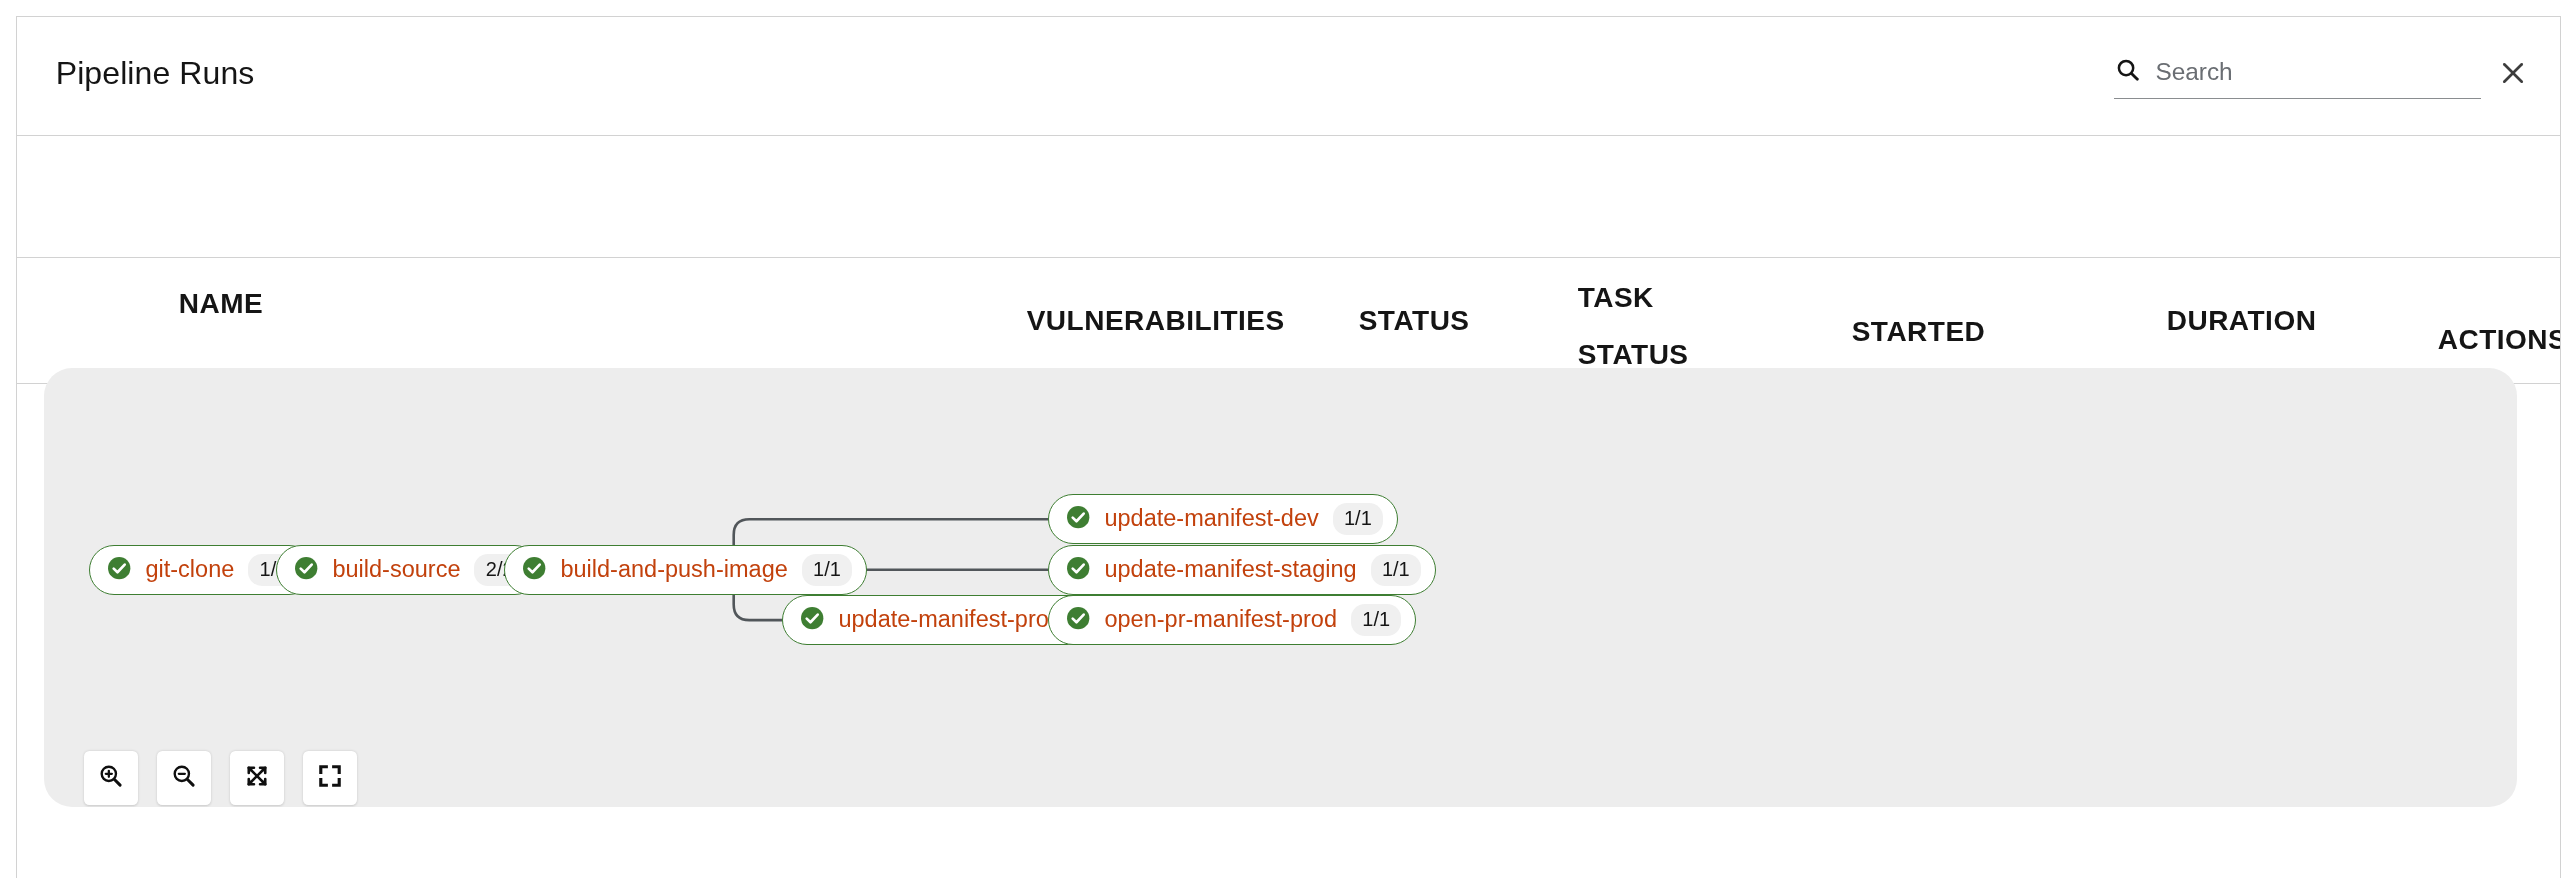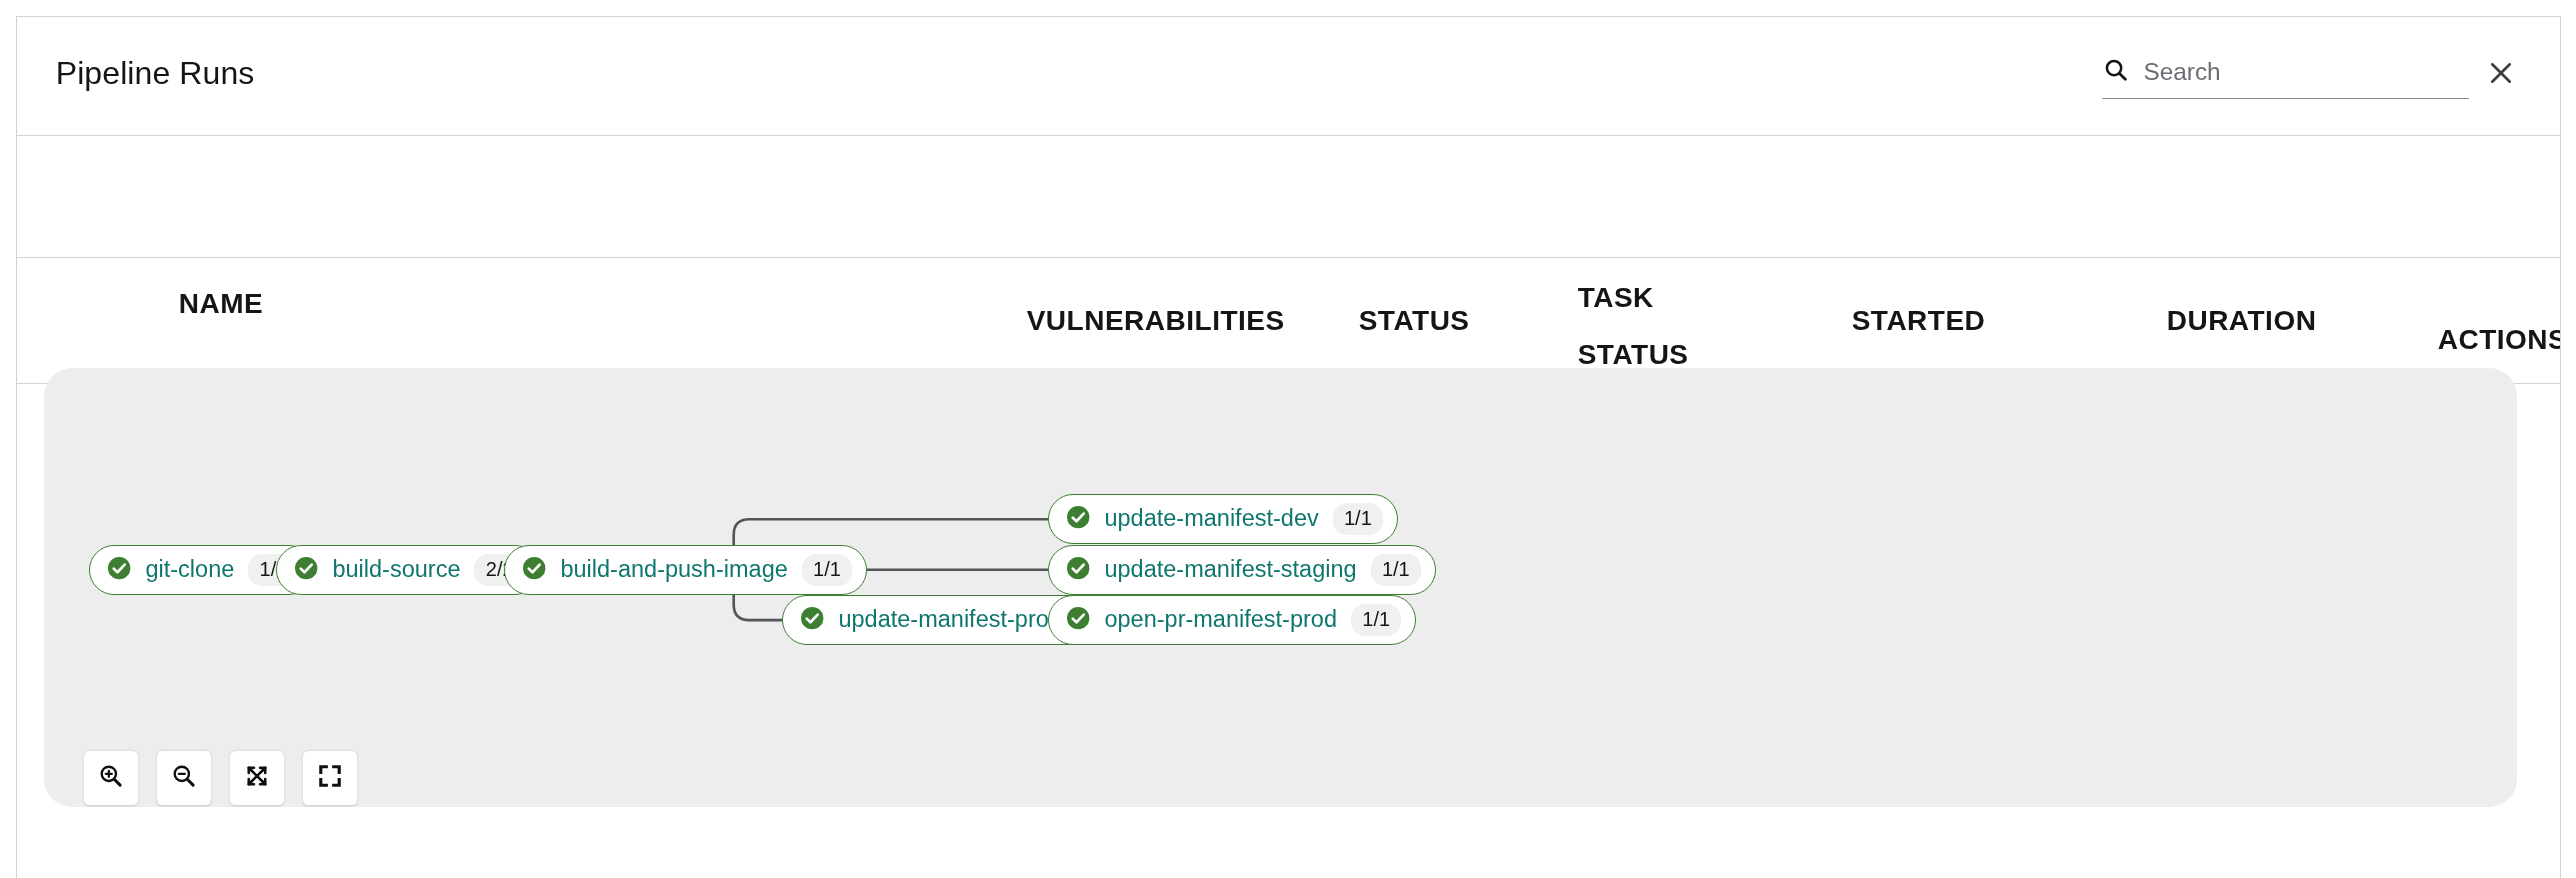--- a/index.html
+++ b/index.html
@@ -28,21 +28,21 @@
   }
   .page-title {
     position: absolute;
     left: 39px; top: 38px;
     font-size: 32px;
     color: #151515;
     letter-spacing: 0.1px;
   }
   .search-wrap {
     position: absolute;
-    right: 40px; top: 33px;
+    right: 28px; top: 33px;
     width: 418px; height: 49px;
     display: flex;
     align-items: center;
     gap: 13px;
   }
   .search-field {
     flex: 1;
     display: flex;
     align-items: center;
     gap: 14px;
@@ -79,21 +79,21 @@
     font-size: 28px;
     font-weight: bold;
     color: #151515;
     letter-spacing: 0.5px;
     line-height: 1.25;
   }
   .th.name      { left: 162px;  top: 150px; }
   .th.vuln      { left: 1010px; top: 167px; }
   .th.status    { left: 1342px; top: 167px; }
   .th.taskst    { left: 1561px; top: 144px; width: 131px; }
-  .th.started   { left: 1835px; top: 167px; text-align: right; }
+  .th.started   { left: 1835px; top: 178px; text-align: right; }
   .th.duration  { left: 2150px; top: 167px; }
   .th.actions   { left: 2421px; top: 167px; margin-top: 19px; }
 
   .row {
     position: relative;
     height: 126px;
     border-bottom: 0.9px solid #d2d2d2;
   }
   .expand-btn {
     position: absolute;
@@ -203,21 +203,21 @@
     background: #ffffff;
     display: flex;
     align-items: center;
     gap: 14px;
     padding: 0 14px 0 17.4px;
     cursor: pointer;
     white-space: nowrap;
   }
   .node-label {
     font-size: 23.5px;
-    color: #0f766e;
+    color: #c2410c;
   }
   .node-count {
     background: #f0f0f0;
     border-radius: 14px;
     padding: 4.4px 11.3px;
     font-size: 20px;
     color: #151515;
   }
 
   .graph-tools {

